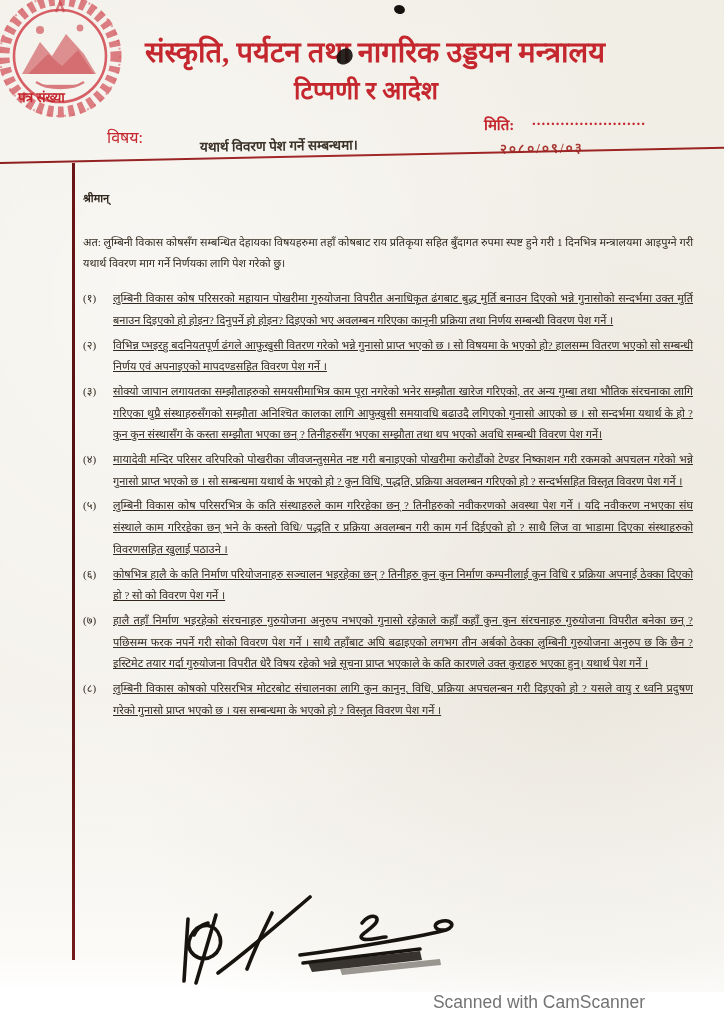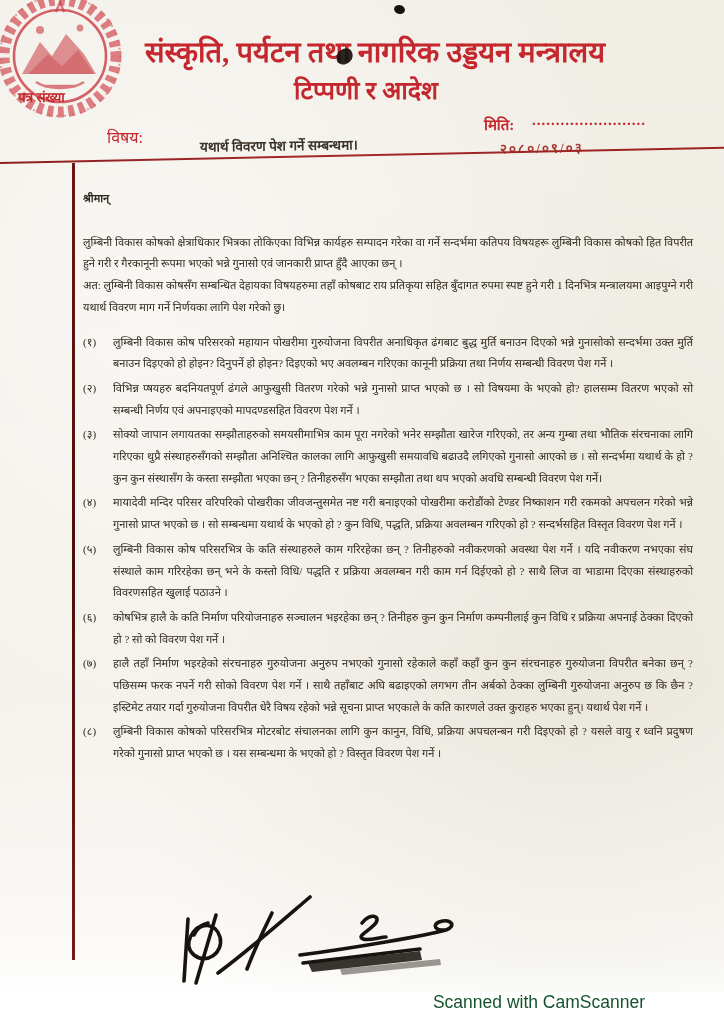--- a/index.html
+++ b/index.html
@@ -61,30 +61,30 @@
   .body-text{
     position:absolute;left:83px;top:188px;width:610px;
     font-size:11px;line-height:21.7px;color:#30281e;font-weight:500;
     text-align:justify;
   }
   .salutation{margin:0 0 22px 0;font-weight:bold;}
   .para{margin:0;}
   .items{margin-top:13px;}
   .item{display:flex;margin:0 0 3px 0;}
   .item .num{flex:0 0 30px;white-space:nowrap;}
-  .item .txt{flex:1;text-align:justify;}
+  .item .txt{flex:1;text-align:justify;text-decoration:underline;}
   .signature-svg{position:absolute;left:150px;top:893px;}
   .emblem-svg{position:absolute;left:-8px;top:-10px;}
   .bottom-strip{
     position:absolute;left:0;top:992px;width:724px;height:32px;background:#ffffff;
   }
   .scan-note{
     position:absolute;right:79px;top:0px;
     font-family:"Liberation Sans","DejaVu Sans",sans-serif;
-    font-size:17.5px;color:#14532d;
+    font-size:17.5px;color:#737373;
   }
 </style>
 </head>
 <body>
 
 <div class="scan-area">
 
   <svg class="emblem-svg" width="138" height="138" viewBox="0 0 138 138">
     <g stroke="#d0464e" fill="none" opacity="0.85">
       <circle cx="68" cy="66" r="56" stroke-width="11" stroke-dasharray="6 4.5" opacity="0.8"></circle>
@@ -115,31 +115,30 @@
   <div class="subject-value">यथार्थ विवरण पेश गर्ने सम्बन्धमा।</div>
   <div class="date-label red">मिति:</div>
   <div class="date-dots red">........................</div>
   <div class="date-value">२०८०/०९/०३</div>
 
   <div class="rule-horizontal"></div>
   <div class="rule-vertical"></div>
 
   <div class="body-text">
     <p class="salutation">श्रीमान्</p>
-    <p class="para">लुम्बिनी विकास कोषको क्षेत्राधिकार भित्रका तोकिएका विभिन्न कार्यहरु सम्पादन गरेका वा गर्ने सन्दर्भमा कतिपय विषयहरू लुम्बिनी विकास कोषको हित विपरीत हुने गरी र गैरकानूनी रूपमा भएको भन्ने गुनासो एवं जानकारी प्राप्त हुँदै आएका छन् ।</p>
     <p class="para">अत: लुम्बिनी विकास कोषसँग सम्बन्धित देहायका विषयहरुमा तहाँ कोषबाट राय प्रतिकृया सहित बुँदागत रुपमा स्पष्ट हुने गरी 1 दिनभित्र मन्त्रालयमा आइपुग्ने गरी यथार्थ विवरण माग गर्ने निर्णयका लागि पेश गरेको छु।</p>
 
     <div class="items">
       <div class="item">
         <span class="num">(१)</span>
         <span class="txt">लुम्बिनी विकास कोष परिसरको महायान पोखरीमा गुरुयोजना विपरीत अनाधिकृत ढंगबाट बुद्ध मुर्ति बनाउन दिएको भन्ने गुनासोको सन्दर्भमा उक्त मुर्ति बनाउन दिइएको हो होइन? दिनुपर्ने हो होइन? दिइएको भए अवलम्बन गरिएका कानूनी प्रक्रिया तथा निर्णय सम्बन्धी विवरण पेश गर्ने ।</span>
       </div>
       <div class="item">
         <span class="num">(२)</span>
-        <span class="txt">विभिन्न प्षयहरु बदनियतपूर्ण ढंगले आफुखुसी वितरण गरेको भन्ने गुनासो प्राप्त भएको छ । सो विषयमा के भएको हो? हालसम्म वितरण भएको सो सम्बन्धी निर्णय एवं अपनाइएको मापदण्डसहित विवरण पेश गर्ने ।</span>
+        <span class="txt">विभिन्न प्भइरहु बदनियतपूर्ण ढंगले आफुखुसी वितरण गरेको भन्ने गुनासो प्राप्त भएको छ । सो विषयमा के भएको हो? हालसम्म वितरण भएको सो सम्बन्धी निर्णय एवं अपनाइएको मापदण्डसहित विवरण पेश गर्ने ।</span>
       </div>
       <div class="item">
         <span class="num">(३)</span>
         <span class="txt">सोक्यो जापान लगायतका सम्झौताहरुको समयसीमाभित्र काम पूरा नगरेको भनेर सम्झौता खारेज गरिएको, तर अन्य गुम्बा तथा भौतिक संरचनाका लागि गरिएका थुप्रै संस्थाहरुसँगको सम्झौता अनिश्चित कालका लागि आफुखुसी समयावधि बढाउदै लगिएको गुनासो आएको छ । सो सन्दर्भमा यथार्थ के हो ? कुन कुन संस्थासँग के कस्ता सम्झौता भएका छन् ? तिनीहरुसँग भएका सम्झौता तथा थप भएको अवधि सम्बन्धी विवरण पेश गर्ने।</span>
       </div>
       <div class="item">
         <span class="num">(४)</span>
         <span class="txt">मायादेवी मन्दिर परिसर वरिपरिको पोखरीका जीवजन्तुसमेत नष्ट गरी बनाइएको पोखरीमा करोडौंको टेण्डर निष्काशन गरी रकमको अपचलन गरेको भन्ने गुनासो प्राप्त भएको छ । सो सम्बन्धमा यथार्थ के भएको हो ? कुन विधि, पद्धति, प्रक्रिया अवलम्बन गरिएको हो ? सन्दर्भसहित विस्तृत विवरण पेश गर्ने ।</span>
       </div>
       <div class="item">

